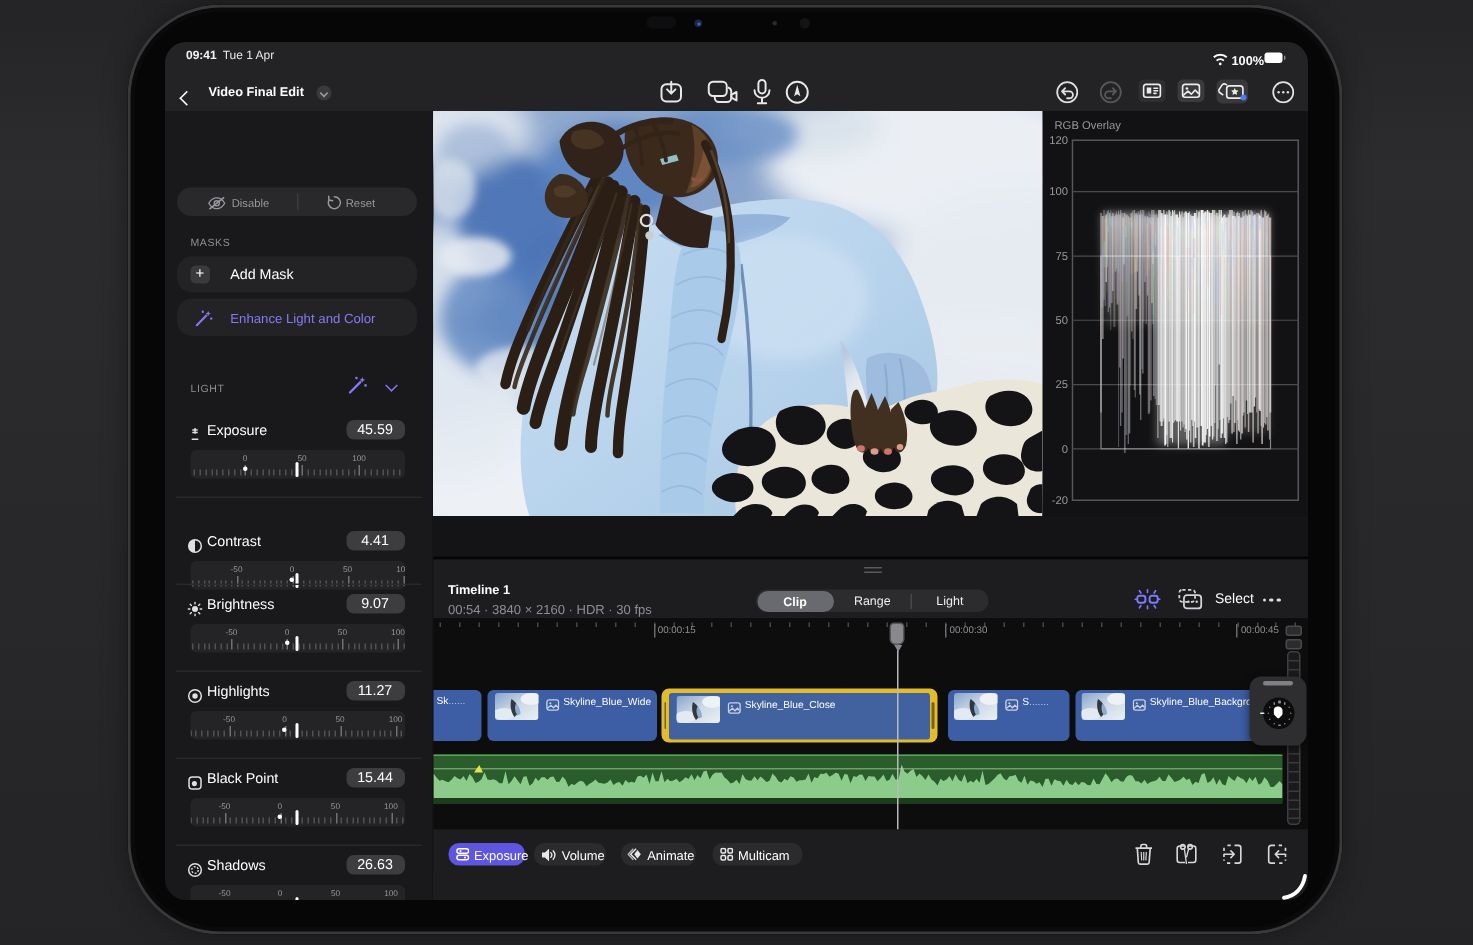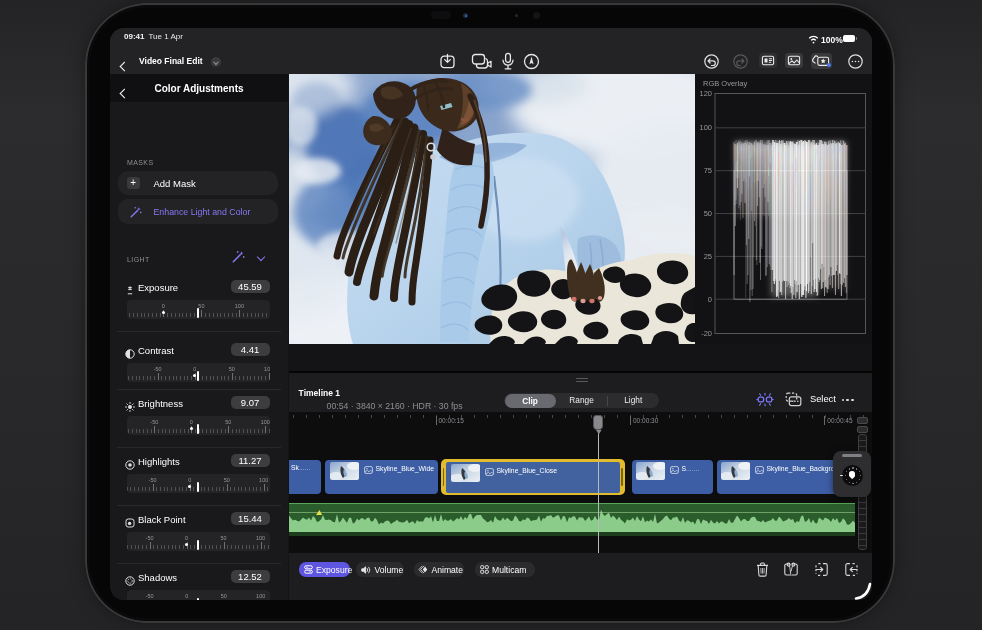--- a/index.html
+++ b/index.html
@@ -112,23 +112,32 @@
   </div>
   <svg class="abs" style="left:738px;top:25.5px" width="15" height="15" viewBox="0 0 15 15" fill="none" stroke="#e0e0e0" stroke-width="1.2">
     <circle cx="7.5" cy="7.5" r="6.7"></circle>
     <circle cx="4.4" cy="7.5" r="0.8" fill="#e0e0e0" stroke="none"></circle>
     <circle cx="7.5" cy="7.5" r="0.8" fill="#e0e0e0" stroke="none"></circle>
     <circle cx="10.6" cy="7.5" r="0.8" fill="#e0e0e0" stroke="none"></circle>
   </svg>
 </div>
 
     <div class="panel">
-  <div class="panelhead">
-    <div class="abs" style="left:11px;top:9px;"><span class="chevL"></span></div>
-    <div class="t">Color Adjustments</div>
+  <div class="pbtn seg2">
+    <div class="d"></div>
+    <svg class="abs" style="left:20px;top:6px" width="13" height="9" viewBox="0 0 13 9" fill="none" stroke="#98989d" stroke-width="0.9">
+      <path d="M1.2 4.5 C2.6 2 4.4 0.9 6.5 0.9 C8.6 0.9 10.4 2 11.8 4.5 C10.4 7 8.6 8.1 6.5 8.1 C4.4 8.1 2.6 7 1.2 4.5 Z"></path>
+      <circle cx="6.5" cy="4.5" r="1.7"></circle>
+      <path d="M1.6 8.4 L11.4 0.6" stroke-width="1.1"></path>
+    </svg>
+    <div class="lab" style="left:37px;">Disable</div>
+    <svg class="abs" style="left:100px;top:5.5px" width="10" height="10" viewBox="0 0 10 10" fill="none" stroke="#98989d" stroke-width="1">
+      <path d="M4.9 1.1 A4 4 0 1 1 1.3 3.4 M1.3 3.4 L1.1 0.9 M1.3 3.4 L3.7 3.9" stroke-linecap="round" stroke-linejoin="round" fill="none"></path>
+    </svg>
+    <div class="lab" style="left:113px;">Reset</div>
   </div>
   <div class="masks" style="top:84.5px;">MASKS</div>
   <div class="pbtn addmask">
     <div class="plusbox">+</div>
     <div class="t">Add Mask</div>
   </div>
   <div class="pbtn enhance">
     <svg class="abs" style="left:12px;top:7px" width="12" height="12" viewBox="0 0 12 12">
       <path d="M1.2 10.8 L7.6 4.4" stroke="#8579f5" stroke-width="1.4" stroke-linecap="round"></path>
       <path d="M8.8 1.2 l.5 1.3 1.3 .5 -1.3 .5 -.5 1.3 -.5 -1.3 -1.3 -.5 1.3 -.5 Z" fill="#8579f5"></path>
@@ -191,21 +200,21 @@
             <div style="position:absolute;left:124.25px;bottom:2px;width:0.8px;height:4.5px;background:#515155;"></div>
             <div style="position:absolute;left:128.05px;bottom:2px;width:0.8px;height:4.5px;background:#515155;"></div>
             <div style="position:absolute;left:131.85px;bottom:2px;width:0.8px;height:4.5px;background:#515155;"></div>
             <div style="position:absolute;left:135.65px;bottom:2px;width:0.8px;height:4.5px;background:#515155;"></div>
             <div style="position:absolute;left:139.45px;bottom:2px;width:0.8px;height:4.5px;background:#515155;"></div>
             <div style="position:absolute;left:35.4px;top:10.5px;width:3px;height:3px;border-radius:50%;background:#fff;"></div>
             <div style="position:absolute;left:70.75px;top:7.5px;width:1.5px;height:10px;background:#fff;border-radius:1px;"></div>
           </div>
 </div>
 <div class="sdiv" style="top:256.5px;"></div>
-<div class="slider" style="top:264px;">
+<div class="slider" style="top:275px;">
   <div class="ic"><svg width="10" height="10" viewBox="0 0 10 10">
               <circle cx="5" cy="5" r="4.2" fill="none" stroke="#e0e0e0" stroke-width="1"></circle>
               <path d="M5 0.8 A4.2 4.2 0 0 0 5 9.2 Z" fill="#e0e0e0"></path>
             </svg></div>
   <div class="nm">Contrast</div>
   <div class="val">4.41</div>
   <div class="ruler">
             <div style="position:absolute;left:23.2px;top:2.5px;width:16px;text-align:center;font-size:5.5px;color:#97979b;">-50</div>
             <div style="position:absolute;left:60.2px;top:2.5px;width:16px;text-align:center;font-size:5.5px;color:#97979b;">0</div>
             <div style="position:absolute;left:97.2px;top:2.5px;width:16px;text-align:center;font-size:5.5px;color:#97979b;">50</div>
@@ -423,21 +432,21 @@
             <div style="position:absolute;left:70.75px;top:7.5px;width:1.5px;height:10px;background:#fff;border-radius:1px;"></div>
           </div>
 </div>
 <div class="sdiv" style="top:488.5px;"></div>
 <div class="slider" style="top:491px;">
   <div class="ic"><svg width="10" height="10" viewBox="0 0 10 10" fill="none" stroke="#e0e0e0">
               <circle cx="5" cy="5" r="4.2" stroke-width="1"></circle>
               <circle cx="5" cy="5" r="2.2" stroke-width="0.9" stroke-dasharray="1.3 1"></circle>
             </svg></div>
   <div class="nm">Shadows</div>
-  <div class="val">12.52</div>
+  <div class="val">26.63</div>
   <div class="ruler">
             <div style="position:absolute;left:15.2px;top:2.5px;width:16px;text-align:center;font-size:5.5px;color:#97979b;">-50</div>
             <div style="position:absolute;left:52.2px;top:2.5px;width:16px;text-align:center;font-size:5.5px;color:#97979b;">0</div>
             <div style="position:absolute;left:89.2px;top:2.5px;width:16px;text-align:center;font-size:5.5px;color:#97979b;">50</div>
             <div style="position:absolute;left:126.2px;top:2.5px;width:16px;text-align:center;font-size:5.5px;color:#97979b;">100</div>
             <div style="position:absolute;left:70.75px;top:7.5px;width:1.5px;height:10px;background:#fff;border-radius:1px;"></div>
           </div>
 </div>
 </div>
     <svg class="abs" style="left:179px;top:46px" width="406" height="270" viewBox="0 0 406 270">
@@ -937,21 +946,21 @@
   </g>
 </svg>
 </div>
 
 <div class="abs" style="left:179px;top:343px;width:583px;height:1.5px;background:#050506;"></div>
 
 <div class="abs" style="left:179px;top:344.5px;width:583px;height:39.5px;background:#1d1d1f;">
   <div class="abs" style="left:287px;top:5px;width:12px;height:1.6px;background:#5a5a5e;border-radius:1px;"></div>
   <div class="abs" style="left:287px;top:8px;width:12px;height:1.6px;background:#5a5a5e;border-radius:1px;"></div>
   <div class="abs" style="left:9.6px;top:15px;font-size:8.5px;font-weight:bold;color:#fff;">Timeline 1</div>
-  <div class="abs" style="left:9.6px;top:28px;font-size:8.7px;color:#8e8e93;margin-left:28px;">00:54 · 3840 × 2160 · HDR · 30 fps</div>
+  <div class="abs" style="left:9.6px;top:28px;font-size:8.7px;color:#8e8e93;">00:54 · 3840 × 2160 · HDR · 30 fps</div>
   <div class="abs" style="left:215px;top:20.5px;width:155px;height:15px;background:#2c2c2e;border-radius:8px;">
     <div class="abs" style="left:0.5px;top:0.5px;width:51px;height:14px;background:#696970;border-radius:7px;text-align:center;font-size:8.3px;font-weight:bold;color:#fff;line-height:14px;">Clip</div>
     <div class="abs" style="left:51.7px;top:0;width:51.7px;text-align:center;font-size:8.3px;color:#ededf0;line-height:15px;">Range</div>
     <div class="abs" style="left:103.3px;top:2.5px;width:1px;height:10px;background:#47474a;"></div>
     <div class="abs" style="left:103.4px;top:0;width:51.7px;text-align:center;font-size:8.3px;color:#ededf0;line-height:15px;">Light</div>
   </div>
   <svg class="abs" style="left:467px;top:19.5px" width="18" height="15" viewBox="0 0 18 15" fill="none" stroke="#7d7aff" stroke-width="1.3">
     <rect x="2.2" y="5.2" width="5.4" height="4.6" rx="1.6"></rect>
     <rect x="10.4" y="5.2" width="5.4" height="4.6" rx="1.6"></rect>
     <g stroke-width="1.1" stroke-linecap="round">

